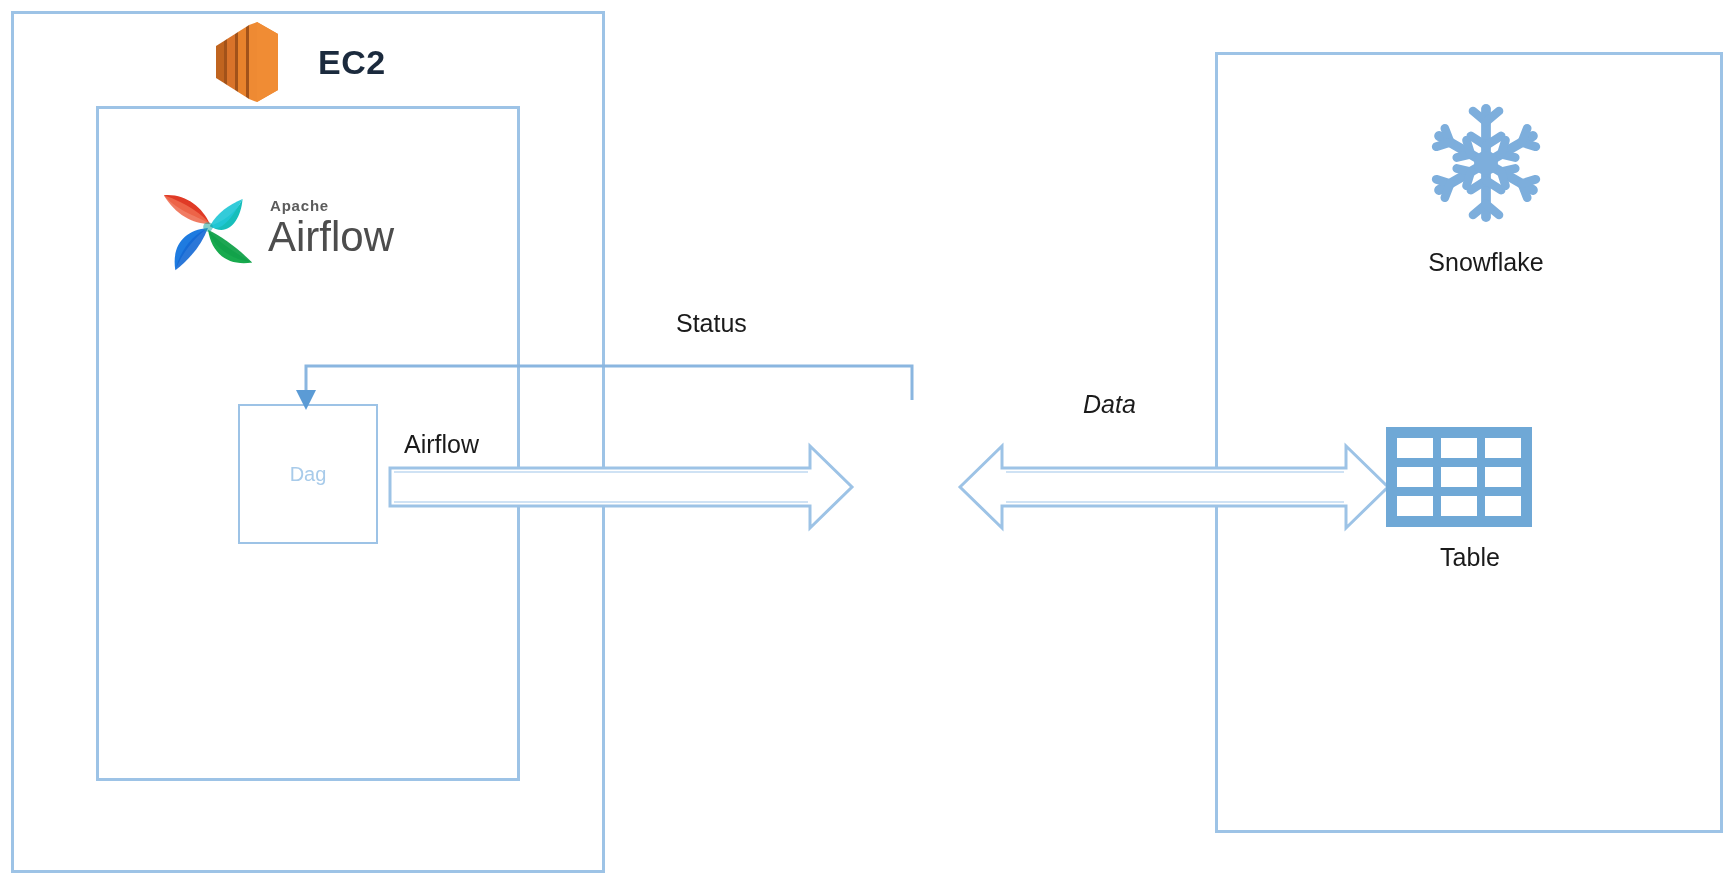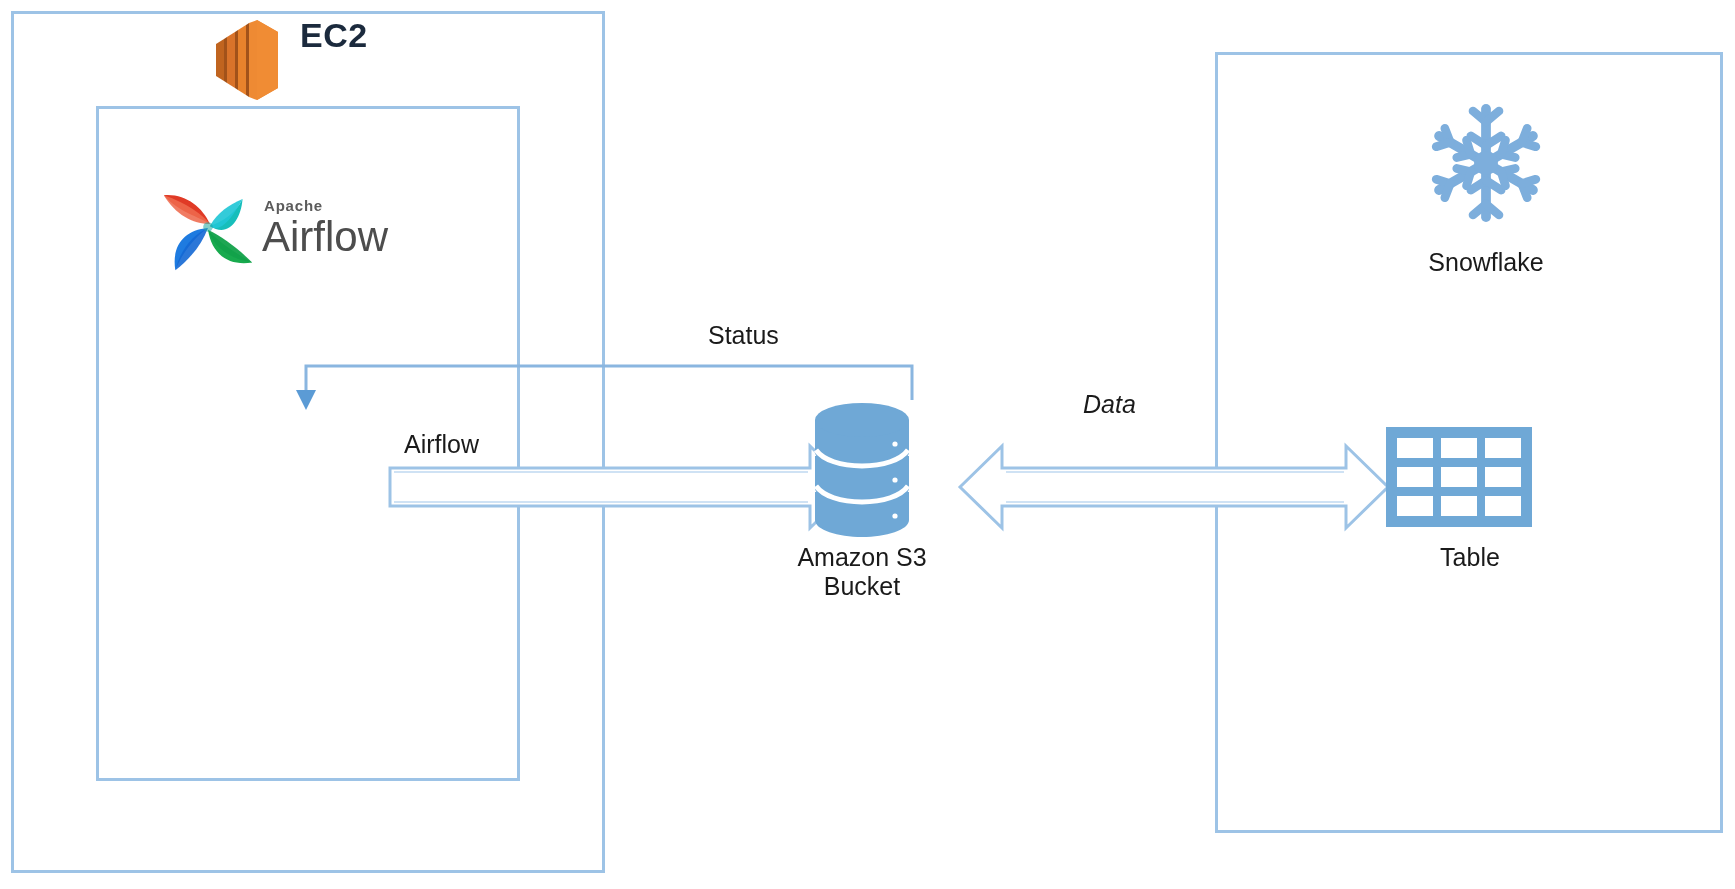--- a/index.html
+++ b/index.html
@@ -28,37 +28,37 @@
   }
   #ec2-container  { left: 11px;   top: 11px;  width: 594px;  height: 862px; }
   #airflow-container { left: 96px; top: 106px; width: 424px; height: 675px; }
   #snowflake-container { left: 1215px; top: 52px; width: 508px; height: 781px; }
 
   
   #ec2-logo-wrap {
     position: absolute;
     left: 200px; top: 18px;
     width: 195px; height: 88px;
-    display: flex; align-items: flex-start; gap: 14px;
+    display: flex; align-items: center; gap: 32px;
   }
   #ec2-logo-icon { width: 86px; height: 84px; display:block; }
   #ec2-label {
     font-size: 34px;
     font-weight: bold;
     color: #1B2A3D;
     letter-spacing: 0.5px;
     line-height: 1;
   }
 
   
   #airflow-logo-wrap {
     position: absolute;
     left: 160px; top: 176px;
     width: 290px; height: 100px;
-    display: flex; align-items: center; gap: 6px;
+    display: flex; align-items: center; gap: 12px;
   }
   #airflow-pinwheel { width: 96px; height: 96px; display:block; }
   #airflow-wordmark { width: 170px; height: 70px; display:block; }
 
   
   #dag-box {
     position: absolute;
     left: 238px; top: 404px;
     width: 140px; height: 140px;
     border: 2px solid #9DC3E6;
@@ -82,21 +82,21 @@
   }
 
   
   .edge-label {
     position: absolute;
     font-size: 25px;
     color: #1A1A1A;
     font-family: "Liberation Sans", sans-serif;
     white-space: nowrap;
   }
-  #label-status  { left: 708px; top: 309px; margin-top: 12px; }
+  #label-status  { left: 676px; top: 309px; }
   #label-trigger { left: 404px; top: 430px; }
   #label-data    { left: 1083px; top: 390px; font-style: italic; }
 
   
   #s3-node {
     position: absolute;
     left: 762px; top: 392px;
     width: 200px;
     text-align: center;
   }
@@ -177,20 +177,23 @@
       <path d="M96 88 C72 92 54 80 50 54 C60 66 78 78 96 88 Z" fill="#18AA4E"></path>
       <path d="M96 88 C72 84 56 72 50 54 C66 62 82 74 96 88 Z" fill="#12A14A" opacity="0.95"></path>
       <circle cx="50" cy="51" r="5" fill="#1BA6A0" opacity="0.55"></circle>
     </svg>
     <svg id="airflow-wordmark" viewBox="0 0 170 70">
       <text x="2" y="20" font-family="Liberation Sans, sans-serif" font-size="15" font-weight="bold" letter-spacing="0.8" fill="#5C5C5C">Apache</text>
       <text x="0" y="60" font-family="Liberation Sans, sans-serif" font-size="42" fill="#4D4D4D">Airflow</text>
     </svg>
   </div>
 
+  <div id="dag-box">
+    <span id="dag-label">Dag</span>
+  </div>
 
   <svg id="connectors" viewBox="0 0 1735 889">
 
     <g>
       <path d="M912 400 L912 366 L306 366 L306 392" fill="none" stroke="#8AB6E0" stroke-width="3"></path>
       <path d="M296 390 L316 390 L306 410 Z" fill="#5B9BD5"></path>
     </g>
 
     <g>
       <path d="M390 468
@@ -215,46 +218,20 @@
                L1002 506
                L1002 528 Z" fill="#FFFFFF" stroke="#9DC3E6" stroke-width="3"></path>
       <path d="M1006 472 L1344 472 M1006 502 L1344 502" fill="none" stroke="#CFE2F4" stroke-width="2"></path>
     </g>
   </svg>
 
   <div class="edge-label" id="label-status">Status</div>
   <div class="edge-label" id="label-trigger">Airflow</div>
   <div class="edge-label" id="label-data">Data</div>
 
-  <div id="s3-node">
-    <svg id="s3-icon" viewBox="0 0 110 145">
-
-      <g fill="#6FA8D6">
-        <path d="M8 28 L8 60 C8 70 31 77 55 77 C79 77 102 70 102 60 L102 28 Z"></path>
-        <ellipse cx="55" cy="28" rx="47" ry="17"></ellipse>
-        <path d="M8 64 L8 96 C8 106 31 113 55 113 C79 113 102 106 102 96 L102 64 Z"></path>
-        <path d="M8 100 L8 128 C8 138 31 145 55 145 C79 145 102 138 102 128 L102 100 Z"></path>
-      </g>
-
-      <g fill="none" stroke="#FFFFFF" stroke-width="5">
-        <path d="M9 58 C16 68 34 74 55 74 C76 74 94 68 101 58"></path>
-        <path d="M9 94 C16 104 34 110 55 110 C76 110 94 104 101 94"></path>
-      </g>
-
-      <g fill="#FFFFFF">
-        <circle cx="88" cy="52" r="2.6"></circle>
-        <circle cx="88" cy="88" r="2.6"></circle>
-        <circle cx="88" cy="124" r="2.6"></circle>
-      </g>
-    </svg>
-    <div id="s3-label">
-      <div>Amazon S3</div>
-      <div>Bucket</div>
-    </div>
-  </div>
 
   <div id="snowflake-node">
     <svg id="snowflake-icon" viewBox="0 0 120 120">
       <g stroke="#7DAEDC" stroke-width="9" stroke-linecap="round" fill="none">
 
         <g>
           <line x1="60" y1="10" x2="60" y2="110"></line>
           <line x1="16.7" y1="35" x2="103.3" y2="85"></line>
           <line x1="16.7" y1="85" x2="103.3" y2="35"></line>
         </g>

